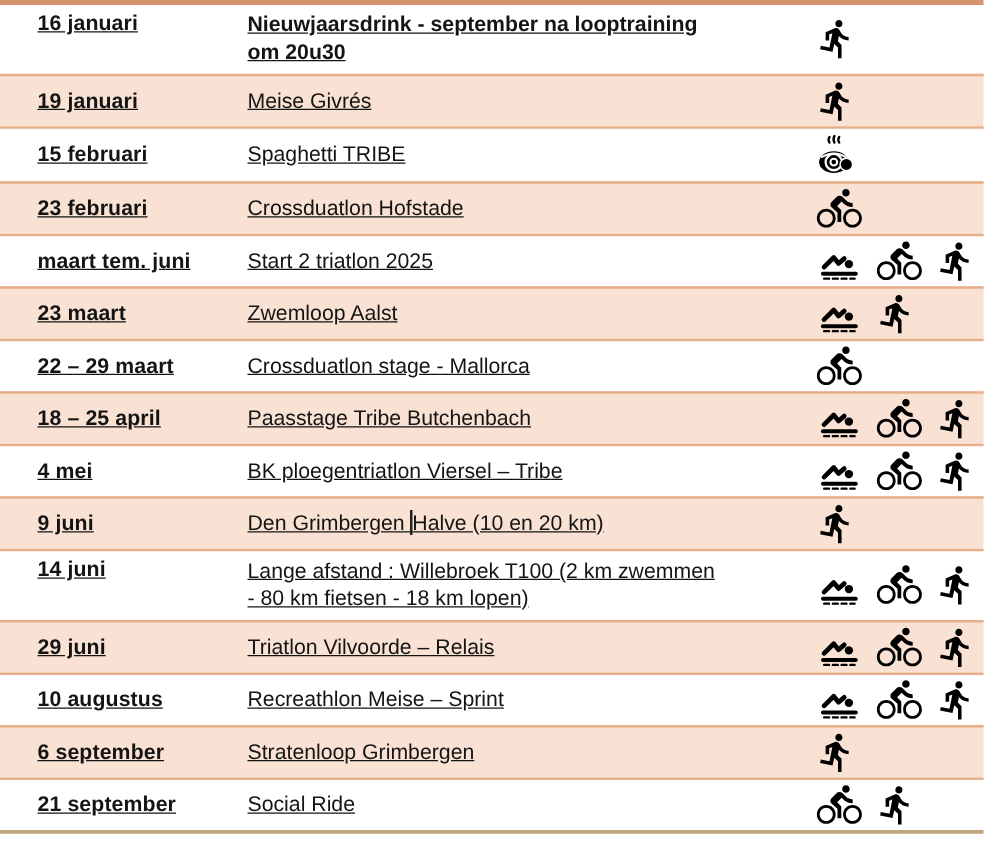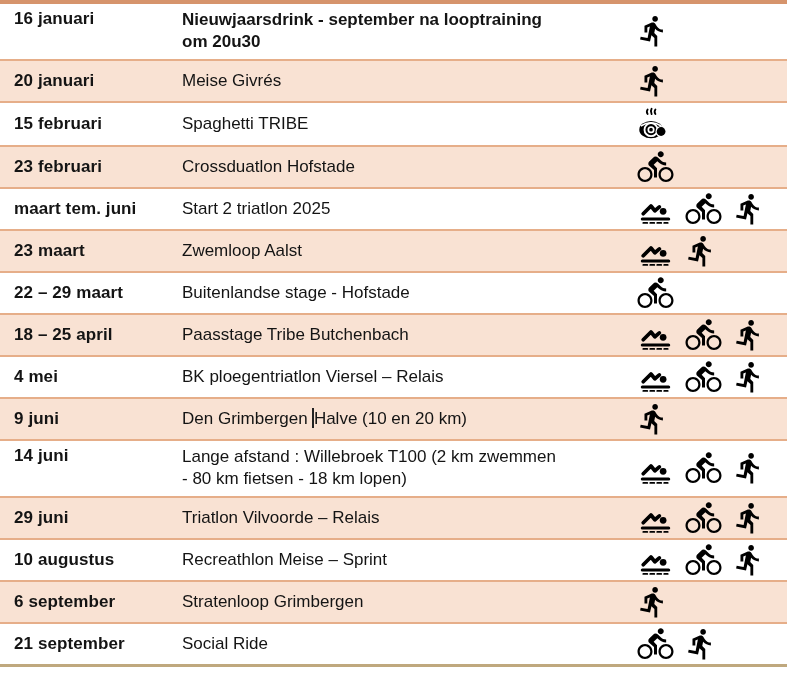--- a/index.html
+++ b/index.html
@@ -9,21 +9,22 @@
     font-family:"Liberation Sans", sans-serif;
     font-size:17px; color:#141414;
   }
   .table { width:787px; }
   .top-border    { height:4px; background:#d6946c; }
   .bottom-border { height:3px; background:#bfa87e; }
   .rows .row {
     display:flex; align-items:center;
     min-height:42px; box-sizing:border-box;
     border-top:2px solid #e6ae89;
-    padding:2px 0;
+    padding:2px 16px;
+    text-decoration:underline;
   }
   .rows .row:first-child { border-top:none; }
   .rows .row:nth-child(even) { background:#f9e2d3; }
   .row.multi { align-items:flex-start; padding-top:5px; padding-bottom:5px; }
   .row.multi .icons { align-self:center; }
   .cell.date {
     width:168px; padding-left:14px; flex-shrink:0;
     font-weight:bold; letter-spacing:.1px;
   }
   .cell.desc {
@@ -50,21 +51,21 @@
       <div class="row multi">
         <div class="cell date">16 januari</div>
         <div class="cell desc bold"><span>Nieuwjaarsdrink - september na looptraining</span><br><span>om 20u30</span></div>
         <div class="cell icons">
           <svg class="icon run" viewBox="0 0 24 24" width="34" height="34" aria-hidden="true">
     <path fill="#000" d="M13.49 5.48c1.1 0 2-.9 2-2s-.9-2-2-2-2 .9-2 2 .9 2 2 2zm-3.6 13.9l1-4.4 2.1 2v6h2v-7.5l-2.1-2 .6-3c1.3 1.5 3.3 2.5 5.5 2.5v-2c-1.9 0-3.5-1-4.3-2.4l-1-1.6c-.4-.6-1-1-1.7-1-.3 0-.5.1-.8.1l-5.2 2.2v4.7h2v-3.4l1.8-.7-1.6 8.1-4.9-1-.4 2 7 1.4z"></path>
   </svg>
         </div>
       </div>
       <div class="row">
-        <div class="cell date">20 januari</div>
+        <div class="cell date">19 januari</div>
         <div class="cell desc">Meise Givrés</div>
         <div class="cell icons">
           <svg class="icon run" viewBox="0 0 24 24" width="34" height="34" aria-hidden="true">
     <path fill="#000" d="M13.49 5.48c1.1 0 2-.9 2-2s-.9-2-2-2-2 .9-2 2 .9 2 2 2zm-3.6 13.9l1-4.4 2.1 2v6h2v-7.5l-2.1-2 .6-3c1.3 1.5 3.3 2.5 5.5 2.5v-2c-1.9 0-3.5-1-4.3-2.4l-1-1.6c-.4-.6-1-1-1.7-1-.3 0-.5.1-.8.1l-5.2 2.2v4.7h2v-3.4l1.8-.7-1.6 8.1-4.9-1-.4 2 7 1.4z"></path>
   </svg>
         </div>
       </div>
       <div class="row">
         <div class="cell date">15 februari</div>
         <div class="cell desc">Spaghetti TRIBE</div>
@@ -125,21 +126,21 @@
     </g>
     <circle cx="17.9" cy="12.6" r="2.6" fill="#000"></circle>
   </svg>
           <svg class="icon run" viewBox="0 0 24 24" width="34" height="34" aria-hidden="true">
     <path fill="#000" d="M13.49 5.48c1.1 0 2-.9 2-2s-.9-2-2-2-2 .9-2 2 .9 2 2 2zm-3.6 13.9l1-4.4 2.1 2v6h2v-7.5l-2.1-2 .6-3c1.3 1.5 3.3 2.5 5.5 2.5v-2c-1.9 0-3.5-1-4.3-2.4l-1-1.6c-.4-.6-1-1-1.7-1-.3 0-.5.1-.8.1l-5.2 2.2v4.7h2v-3.4l1.8-.7-1.6 8.1-4.9-1-.4 2 7 1.4z"></path>
   </svg>
         </div>
       </div>
       <div class="row">
         <div class="cell date">22 – 29 maart</div>
-        <div class="cell desc">Buitenlandse stage - Hofstade</div>
+        <div class="cell desc">Crossduatlon stage - Mallorca</div>
         <div class="cell icons">
           <svg class="icon bike" viewBox="0 0 24 24" width="39" height="36" aria-hidden="true">
     <path fill="#000" d="M15.5 5.5c1.1 0 2-.9 2-2s-.9-2-2-2-2 .9-2 2 .9 2 2 2zM5 12c-2.8 0-5 2.2-5 5s2.2 5 5 5 5-2.2 5-5-2.2-5-5-5zm0 8.5c-1.9 0-3.5-1.6-3.5-3.5s1.6-3.5 3.5-3.5 3.5 1.6 3.5 3.5-1.6 3.5-3.5 3.5zm5.8-10l2.4-2.4.8.8c1.3 1.3 3 2.1 5.1 2.1V9c-1.5 0-2.7-.6-3.6-1.5l-1.9-1.9c-.5-.4-1-.6-1.6-.6s-1.1.2-1.4.6L7.8 8.4c-.4.4-.6.9-.6 1.4 0 .6.2 1.1.6 1.4L11 14v5h2v-6.2l-2.2-2.3zM19 12c-2.8 0-5 2.2-5 5s2.2 5 5 5 5-2.2 5-5-2.2-5-5-5zm0 8.5c-1.9 0-3.5-1.6-3.5-3.5s1.6-3.5 3.5-3.5 3.5 1.6 3.5 3.5-1.6 3.5-3.5 3.5z"></path>
   </svg>
         </div>
       </div>
       <div class="row">
         <div class="cell date">18 – 25 april</div>
         <div class="cell desc">Paasstage Tribe Butchenbach</div>
         <div class="cell icons">
@@ -154,21 +155,21 @@
           <svg class="icon bike" viewBox="0 0 24 24" width="39" height="36" aria-hidden="true">
     <path fill="#000" d="M15.5 5.5c1.1 0 2-.9 2-2s-.9-2-2-2-2 .9-2 2 .9 2 2 2zM5 12c-2.8 0-5 2.2-5 5s2.2 5 5 5 5-2.2 5-5-2.2-5-5-5zm0 8.5c-1.9 0-3.5-1.6-3.5-3.5s1.6-3.5 3.5-3.5 3.5 1.6 3.5 3.5-1.6 3.5-3.5 3.5zm5.8-10l2.4-2.4.8.8c1.3 1.3 3 2.1 5.1 2.1V9c-1.5 0-2.7-.6-3.6-1.5l-1.9-1.9c-.5-.4-1-.6-1.6-.6s-1.1.2-1.4.6L7.8 8.4c-.4.4-.6.9-.6 1.4 0 .6.2 1.1.6 1.4L11 14v5h2v-6.2l-2.2-2.3zM19 12c-2.8 0-5 2.2-5 5s2.2 5 5 5 5-2.2 5-5-2.2-5-5-5zm0 8.5c-1.9 0-3.5-1.6-3.5-3.5s1.6-3.5 3.5-3.5 3.5 1.6 3.5 3.5-1.6 3.5-3.5 3.5z"></path>
   </svg>
           <svg class="icon run" viewBox="0 0 24 24" width="34" height="34" aria-hidden="true">
     <path fill="#000" d="M13.49 5.48c1.1 0 2-.9 2-2s-.9-2-2-2-2 .9-2 2 .9 2 2 2zm-3.6 13.9l1-4.4 2.1 2v6h2v-7.5l-2.1-2 .6-3c1.3 1.5 3.3 2.5 5.5 2.5v-2c-1.9 0-3.5-1-4.3-2.4l-1-1.6c-.4-.6-1-1-1.7-1-.3 0-.5.1-.8.1l-5.2 2.2v4.7h2v-3.4l1.8-.7-1.6 8.1-4.9-1-.4 2 7 1.4z"></path>
   </svg>
         </div>
       </div>
       <div class="row">
         <div class="cell date">4 mei</div>
-        <div class="cell desc">BK ploegentriatlon Viersel – Relais</div>
+        <div class="cell desc">BK ploegentriatlon Viersel – Tribe</div>
         <div class="cell icons">
           <svg class="icon swim" viewBox="0 0 24 24" width="39" height="31" aria-hidden="true">
     <g fill="none" stroke="#000">
       <path d="M2.5 14.5 L8.5 8.5 L11.5 12.2 L15 9.2" stroke-width="2.9" stroke-linecap="round" stroke-linejoin="round"></path>
       <path d="M1.8 18.6 h20.4" stroke-width="2.4" stroke-linecap="round"></path>
       <path d="M2.6 21.6 h18.8" stroke-width="1.5" stroke-dasharray="3 2.4" stroke-linecap="round"></path>
     </g>
     <circle cx="17.9" cy="12.6" r="2.6" fill="#000"></circle>
   </svg>
           <svg class="icon bike" viewBox="0 0 24 24" width="39" height="36" aria-hidden="true">

